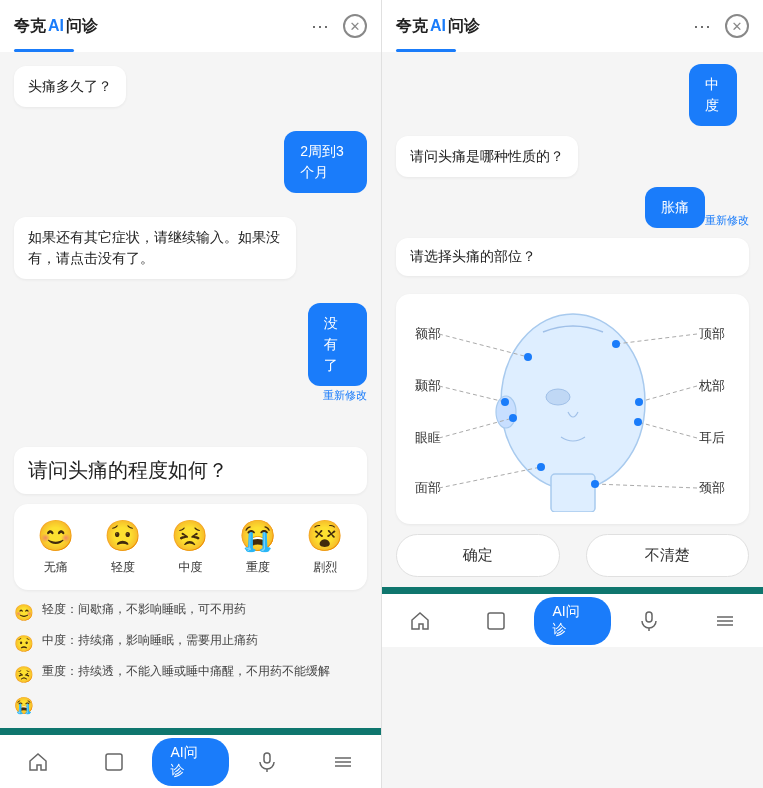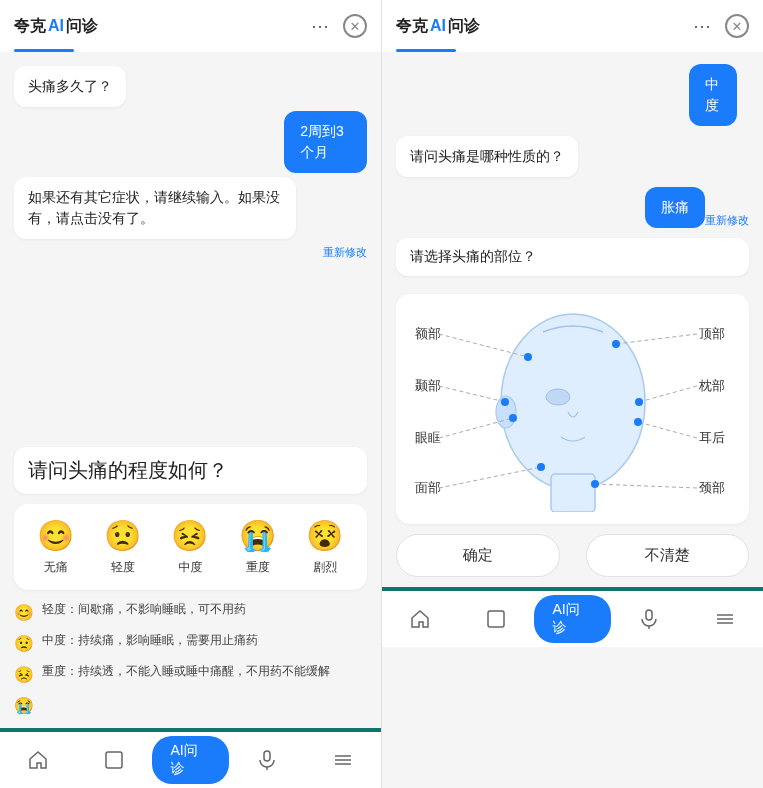--- a/index.html
+++ b/index.html
@@ -73,21 +73,21 @@
       bottom: 0;
       left: 14px;
     }
     
     .chat-area {
       flex: 1;
       overflow-y: auto;
       padding: 14px 14px 10px;
       display: flex;
       flex-direction: column;
-      gap: 4px;
+      gap: 24px;
     }
     .bubble-left {
       background: #fff;
       border-radius: 12px;
       padding: 10px 14px;
       font-size: 14px;
       color: #222;
       max-width: 80%;
       align-self: flex-start;
       line-height: 1.5;
@@ -168,21 +168,21 @@
       flex-shrink: 0;
       margin-top: 1px;
     }
     
     .bottom-nav {
       height: 60px;
       background: #fff;
       display: flex;
       align-items: center;
       justify-content: space-around;
-      border-top: 4px solid #0f766e;
+      border-top: 7px solid #0f766e;
     }
     .nav-item {
       display: flex;
       align-items: center;
       justify-content: center;
       flex: 1;
       height: 100%;
       cursor: pointer;
     }
     .nav-pill {
@@ -249,20 +249,23 @@
     </div>
     <div style="align-self:flex-end; display:flex; flex-direction:column; align-items:flex-end;">
       <div class="bubble-right">
         <span>2周到3个月</span>
       </div>
     </div>
     <div class="bubble-left">
       <span>如果还有其它症状，请继续输入。如果没有，请点击没有了。</span>
     </div>
     <div style="align-self:flex-end; display:flex; flex-direction:column; align-items:flex-end;">
+      <div class="bubble-right">
+        <span>没有了</span>
+      </div>
       <div class="re-edit">重新修改</div>
     </div>
   </div>
 
   <div class="pain-scale-area">
     <div class="pain-question">
       <span>请问头痛的程度如何？</span>
     </div>
     <div class="pain-options">
       <div class="pain-option">

